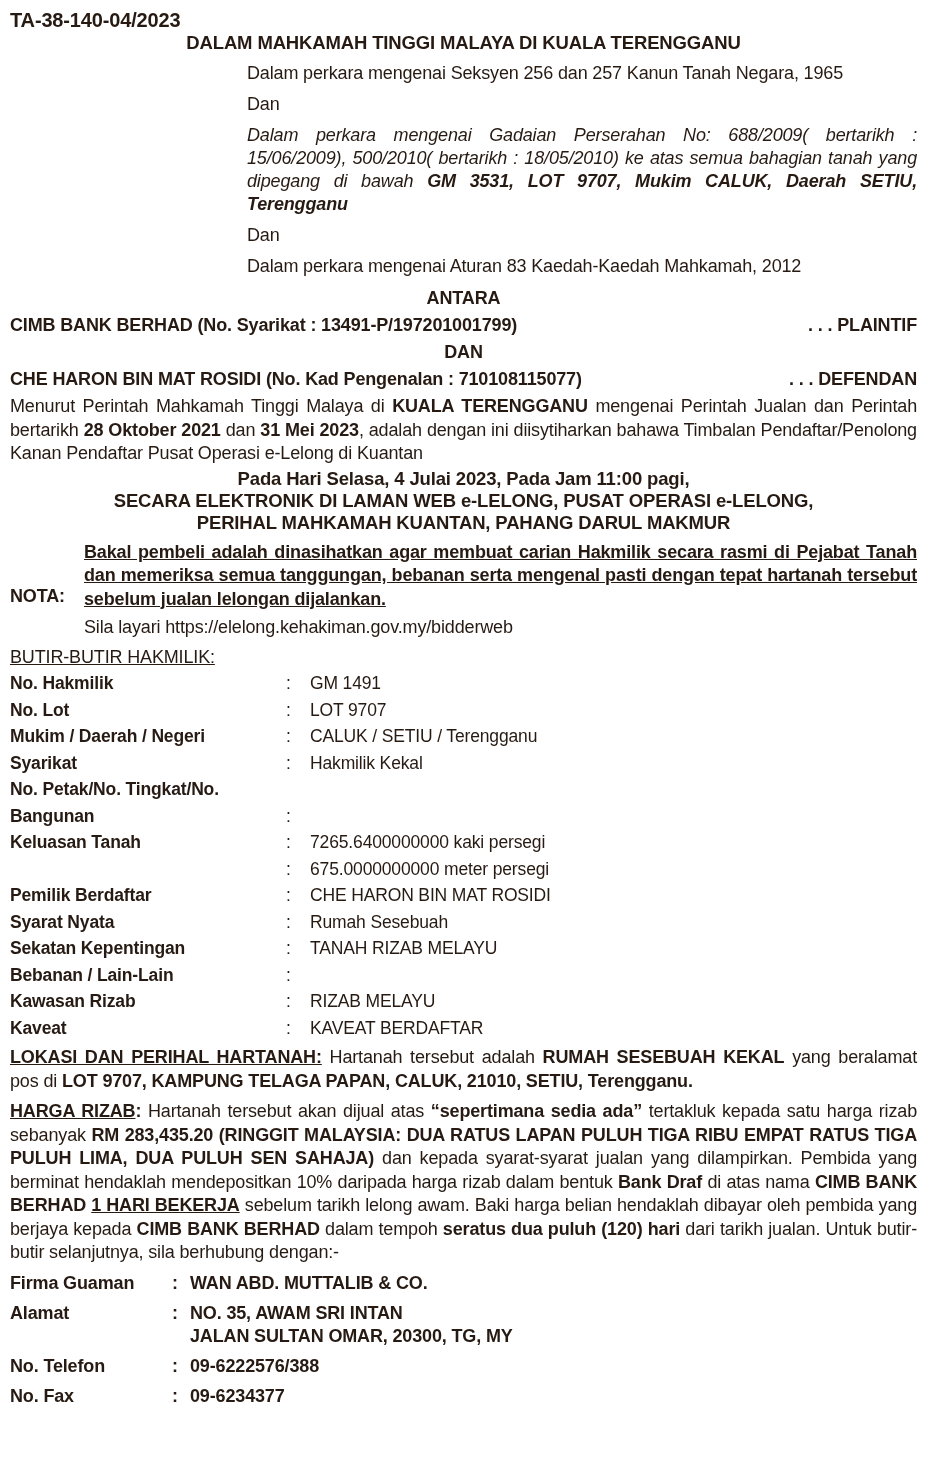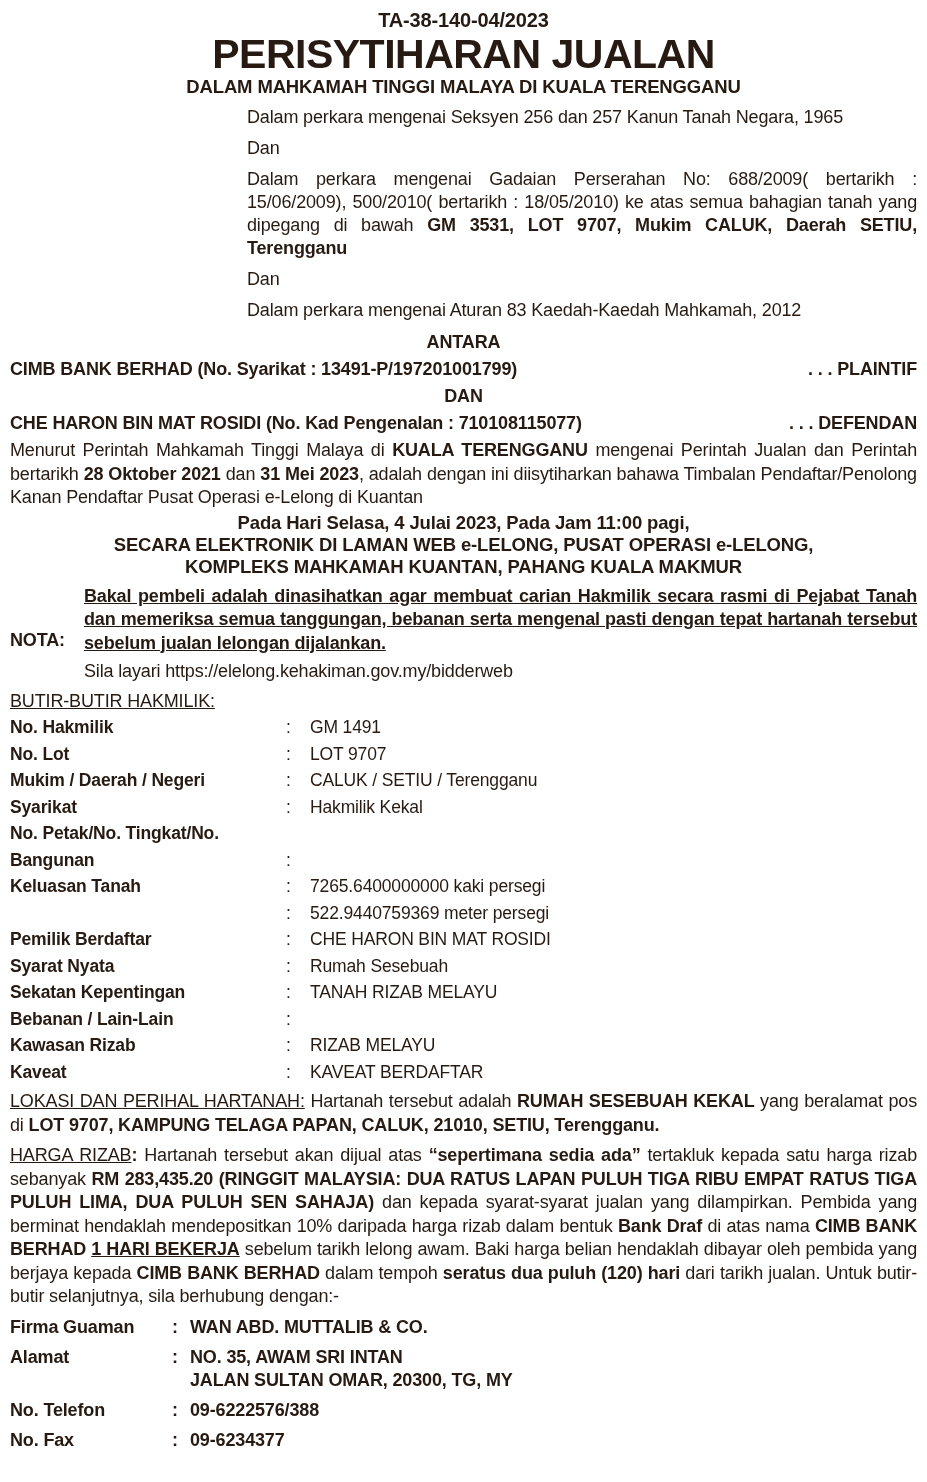--- a/index.html
+++ b/index.html
@@ -3,27 +3,27 @@
 <meta charset="utf-8">
 <style>
   html, body { margin:0; padding:0; background:#ffffff; }
   .page {
     width:927px; min-height:1482px; box-sizing:border-box;
     padding:8px 10px 10px 10px;
     font-family:"Liberation Sans", sans-serif;
     color:#261a12; letter-spacing:-0.15px;
     overflow:hidden;
   }
-  .case-no { text-align:center; font-weight:bold; font-size:20px; line-height:24px; }
+  .case-no { font-weight:bold; font-size:20px; line-height:24px; }
   .doc-title { text-align:center; font-weight:bold; font-size:41px; line-height:44px; margin:0; letter-spacing:-0.5px; }
   .court-line { text-align:center; font-weight:bold; font-size:18.5px; line-height:22px; }
 
   .recitals { margin-left:237px; margin-top:8px; }
   .recitals p { margin:3px 0 8px 0; font-size:18px; line-height:23px; }
-  .justify { text-align:justify; }
+  .justify { text-align:justify;font-style:italic; }
 
   .center-bold { text-align:center; font-weight:bold; font-size:18px; line-height:24px; margin:3px 0; }
   .party-row { display:flex; justify-content:space-between; font-weight:bold; font-size:18px; line-height:24px; margin:3px 0; }
 
   .order-para { font-size:18px; line-height:23.5px; text-align:justify; margin:4px 0 2px 0; }
 
   .auction-line { text-align:center; font-weight:bold; font-size:18.5px; line-height:22px; }
 
   .nota { display:flex; margin-top:7px; font-size:18px; line-height:23.5px; }
   .nota-label { font-weight:bold; width:74px; flex:none;margin-top:44px; }
@@ -31,37 +31,36 @@
   .visit-line { margin-left:74px; font-size:18px; line-height:23px; margin-top:5px; }
 
   .sec-head { font-weight:normal; text-decoration:underline; font-size:18px; line-height:25px; margin-top:6px; }
 
   .trow { display:flex; font-size:17.5px; line-height:26.5px; }
   .tlabel { width:276px; flex:none; font-weight:bold; }
   .tcolon { width:24px; flex:none; }
   .tvalue { flex:1; }
 
   .para { font-size:18px; line-height:23.5px; text-align:justify; margin:5px 0 7px 0; }
-  .head-inline { font-weight:normal; text-decoration:underline; }
+  .head-inline { font-weight:bold; text-decoration:underline; }
   .b { font-weight:bold; }
   .bu { font-weight:bold; text-decoration:underline; }
 
   .contact { margin-top:2px; }
   .crow { display:flex; font-size:18px; line-height:23px; margin-bottom:7px; font-weight:bold; }
   .clabel { width:162px; flex:none; }
   .ccolon { width:18px; flex:none; }
   .cvalue { flex:1; }
 </style>
 </head>
 <body>
 
 <div class="page">
 
   <div class="case-no">TA-38-140-04/2023</div>
-  <h1 class="doc-title">PERISYTIHARAN JUALAN</h1>
   <div class="court-line">DALAM MAHKAMAH TINGGI MALAYA DI KUALA TERENGGANU</div>
 
   <div class="recitals">
     <p>Dalam perkara mengenai Seksyen 256 dan 257 Kanun Tanah Negara, 1965</p>
     <p>Dan</p>
     <p class="justify"><span>Dalam perkara mengenai Gadaian Perserahan No: 688/2009( bertarikh : 15/06/2009), 500/2010( bertarikh : 18/05/2010) ke atas semua bahagian tanah yang dipegang di bawah </span><span class="b">GM 3531, LOT 9707, Mukim CALUK, Daerah SETIU, Terengganu</span></p>
     <p>Dan</p>
     <p>Dalam perkara mengenai Aturan 83 Kaedah-Kaedah Mahkamah, 2012</p>
   </div>
 
@@ -74,21 +73,21 @@
   <div class="party-row">
     <span>CHE HARON BIN MAT ROSIDI (No. Kad Pengenalan : 710108115077)</span>
     <span>. . . DEFENDAN</span>
   </div>
 
   <p class="order-para"><span>Menurut Perintah Mahkamah Tinggi Malaya di </span><span class="b">KUALA TERENGGANU</span><span> mengenai Perintah Jualan dan Perintah bertarikh </span><span class="b">28 Oktober 2021</span><span> dan </span><span class="b">31 Mei 2023</span><span>, adalah dengan ini diisytiharkan bahawa Timbalan Pendaftar/Penolong Kanan Pendaftar Pusat Operasi e-Lelong di Kuantan</span></p>
 
   <div>
     <div class="auction-line">Pada Hari Selasa, 4 Julai 2023, Pada Jam 11:00 pagi,</div>
     <div class="auction-line">SECARA ELEKTRONIK DI LAMAN WEB e-LELONG, PUSAT OPERASI e-LELONG,</div>
-    <div class="auction-line">KOMPLEKS MAHKAMAH KUANTAN, PAHANG KUALA MAKMUR</div>
+    <div class="auction-line">PERIHAL MAHKAMAH KUANTAN, PAHANG DARUL MAKMUR</div>
   </div>
 
   <div class="nota">
     <span class="nota-label">NOTA:</span>
     <span class="nota-text">Bakal pembeli adalah dinasihatkan agar membuat carian Hakmilik secara rasmi di Pejabat Tanah dan memeriksa semua tanggungan, bebanan serta mengenal pasti dengan tepat hartanah tersebut sebelum jualan lelongan dijalankan.</span>
   </div>
   <div class="visit-line">Sila layari https://elelong.kehakiman.gov.my/bidderweb</div>
 
   <div class="sec-head">BUTIR-BUTIR HAKMILIK:</div>
   <div>
@@ -123,21 +122,21 @@
         <span class="tvalue"></span>
       </div>
     <div class="trow">
         <span class="tlabel">Keluasan Tanah</span>
         <span class="tcolon">:</span>
         <span class="tvalue">7265.6400000000 kaki persegi</span>
       </div>
     <div class="trow">
         <span class="tlabel"></span>
         <span class="tcolon">:</span>
-        <span class="tvalue">522.9440759369 meter persegi</span>
+        <span class="tvalue">675.0000000000 meter persegi</span>
       </div>
     <div class="trow">
         <span class="tlabel">Pemilik Berdaftar</span>
         <span class="tcolon">:</span>
         <span class="tvalue">CHE HARON BIN MAT ROSIDI</span>
       </div>
     <div class="trow">
         <span class="tlabel">Syarat Nyata</span>
         <span class="tcolon">:</span>
         <span class="tvalue">Rumah Sesebuah</span>

